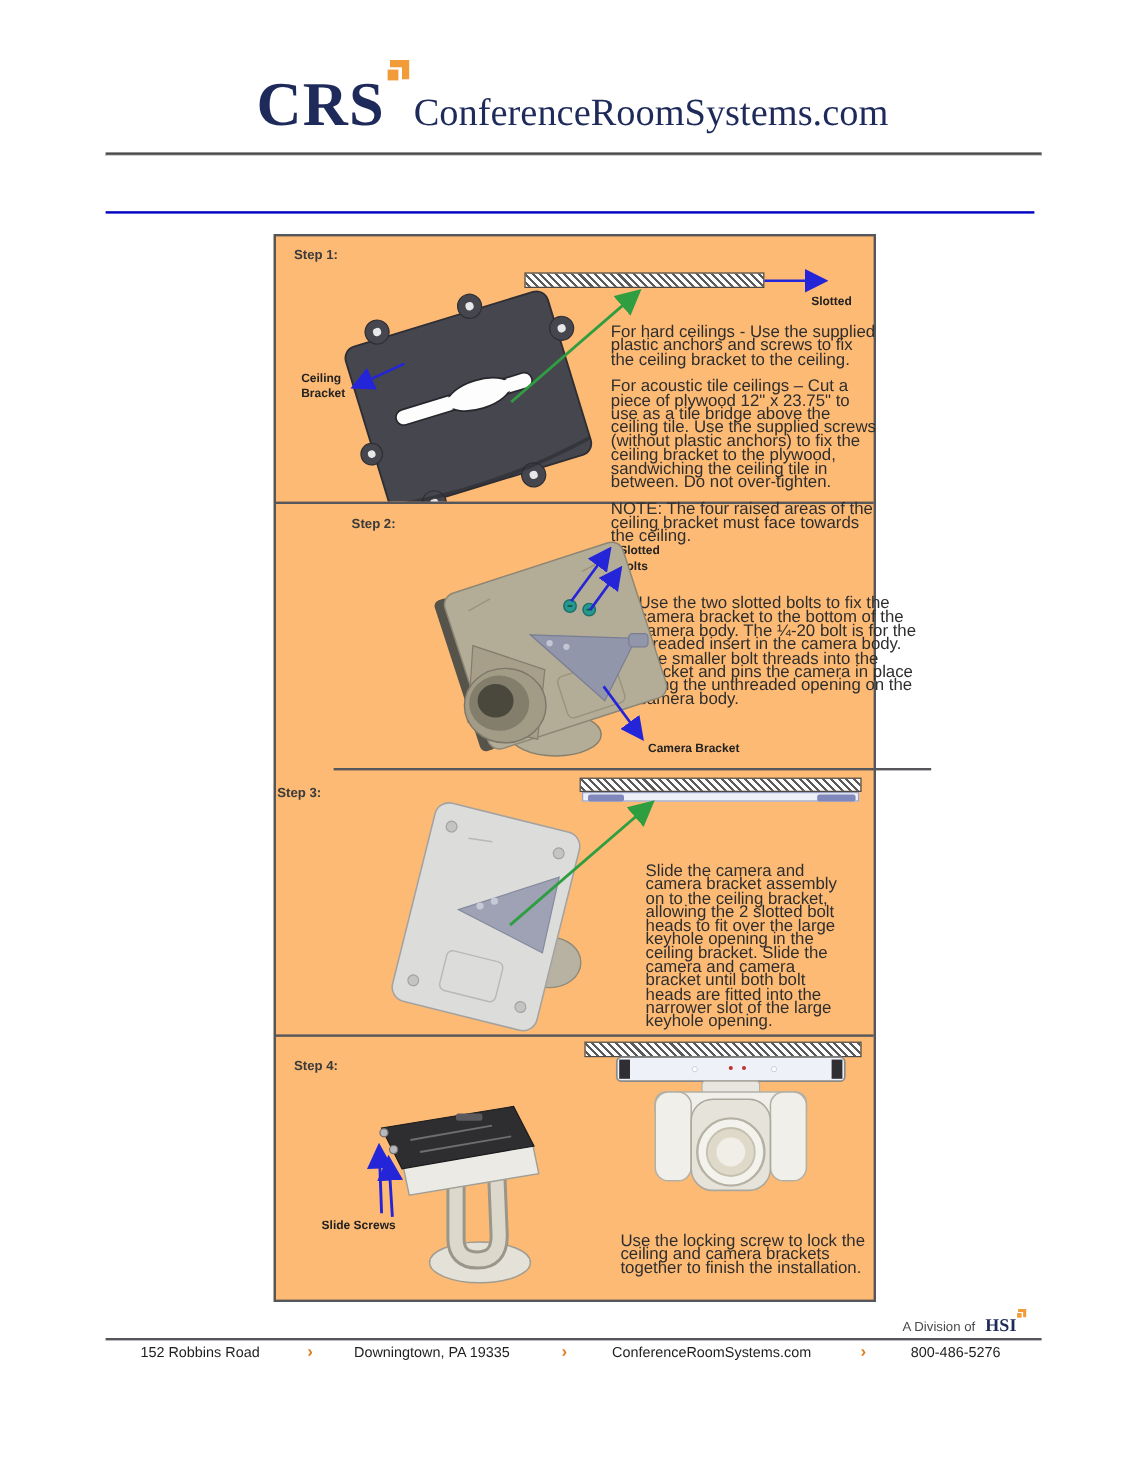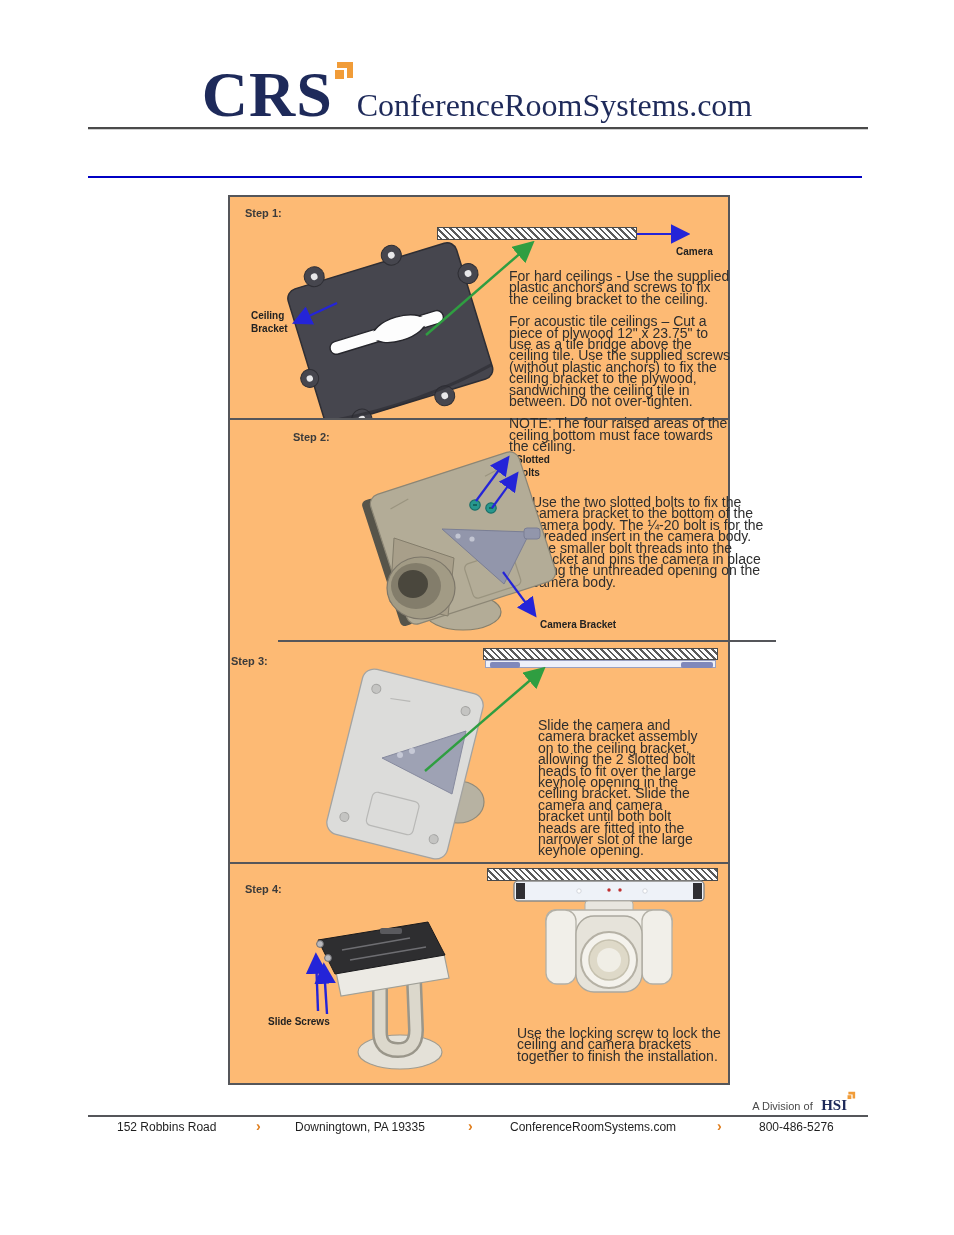--- a/index.html
+++ b/index.html
@@ -1,21 +1,21 @@
 <!DOCTYPE html>
 <html><head>
 <meta charset="utf-8">
 <style>
   html,body{margin:0;padding:0;background:#fff;}
   #page{position:relative;width:954px;height:1235px;background:#fff;overflow:hidden;
         font-family:"Liberation Sans",sans-serif;}
 
   
   .logo{position:absolute;top:58px;left:0;width:100%;text-align:center;white-space:nowrap;}
-  .logo .crs{font-family:"Liberation Serif",serif;font-size:64px;font-weight:600;
+  .logo .crs{font-family:"Liberation Serif",serif;font-size:52px;font-weight:600;
              color:#1e2a5a;letter-spacing:1px;}
   .logo .logo-arrow{display:inline-block;vertical-align:baseline;position:relative;top:-30px;left:-4px;margin-right:-2px;}
   .logo .domain{font-family:"Liberation Serif",serif;font-size:32px;font-weight:400;
                 color:#1e2a5a;letter-spacing:0px;}
   .rule-dark{position:absolute;left:88px;top:127px;width:780px;height:2px;background:#4a4a4a;border-bottom:1px solid #cfcfcf;}
   .rule-blue{position:absolute;left:88px;top:176px;width:774px;height:2px;background:#0000c4;}
 
   
   .mainbox{position:absolute;left:228px;top:195px;width:502px;height:890px;
            border:2px solid #55565a;box-sizing:border-box;background:#fdba74;}
@@ -58,26 +58,26 @@
     </svg><span class="domain">ConferenceRoomSystems.com</span>
   </div>
   <div class="rule-dark"></div>
   <div class="rule-blue"></div>
 
   <div class="mainbox">
 
     <div class="step step-1">
       <span class="steplabel" style="left:15px;top:10px;">Step 1:</span>
       <div class="hatch" style="left:207px;top:30px;width:200px;height:13px;"></div>
-      <span class="callout" style="left:446px;top:49px;">Camera</span>
+      <span class="callout" style="left:446px;top:49px;">Slotted</span>
       <span class="callout" style="left:21px;top:113px;width:58px;">Ceiling Bracket</span>
       <div class="bodytext" style="left:279px;top:74px;width:224px;">
         <p>For hard ceilings - Use the supplied plastic anchors and screws to fix the ceiling bracket to the ceiling.</p>
         <p>For acoustic tile ceilings – Cut a piece of plywood 12" x 23.75" to use as a tile bridge above the ceiling tile.  Use the supplied screws (without plastic anchors) to fix the ceiling bracket to the plywood, sandwiching the ceiling tile in between.  Do not over-tighten.</p>
-        <p>NOTE: The four raised areas of the ceiling bottom must face towards the ceiling.</p>
+        <p>NOTE: The four raised areas of the ceiling bracket must face towards the ceiling.</p>
       </div>
       <svg class="overlay" width="498" height="221" viewBox="0 0 498 221">
         <defs>
           <marker id="s1b" markerWidth="9" markerHeight="9" refX="7" refY="4.5" orient="auto">
               <path d="M0,0 L9,4.5 L0,9 Z" fill="#2424d8"></path>
             </marker>
           <marker id="s1g" markerWidth="9" markerHeight="9" refX="7" refY="4.5" orient="auto">
               <path d="M0,0 L9,4.5 L0,9 Z" fill="#2f9e41"></path>
             </marker>
         </defs>

